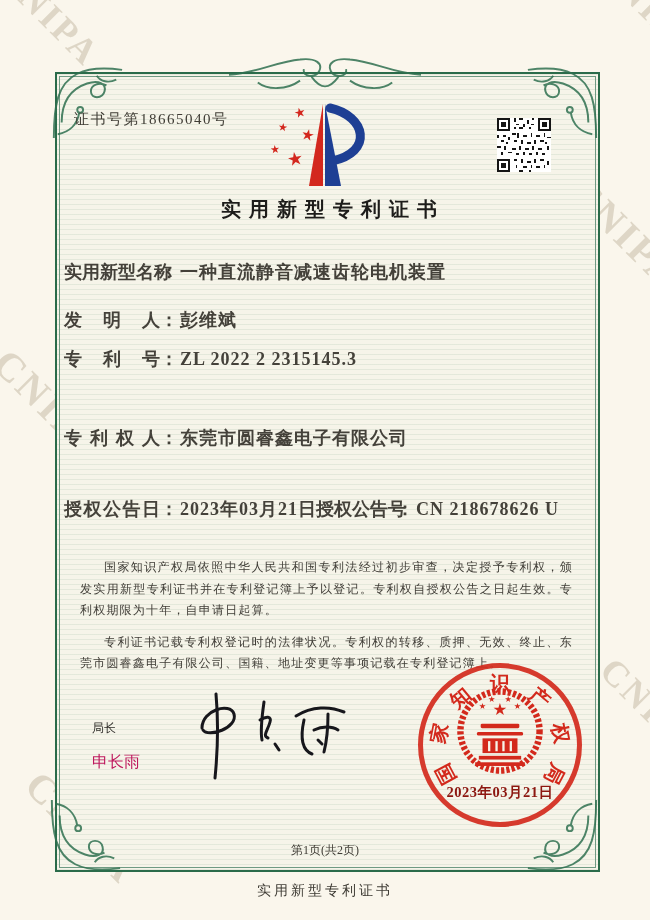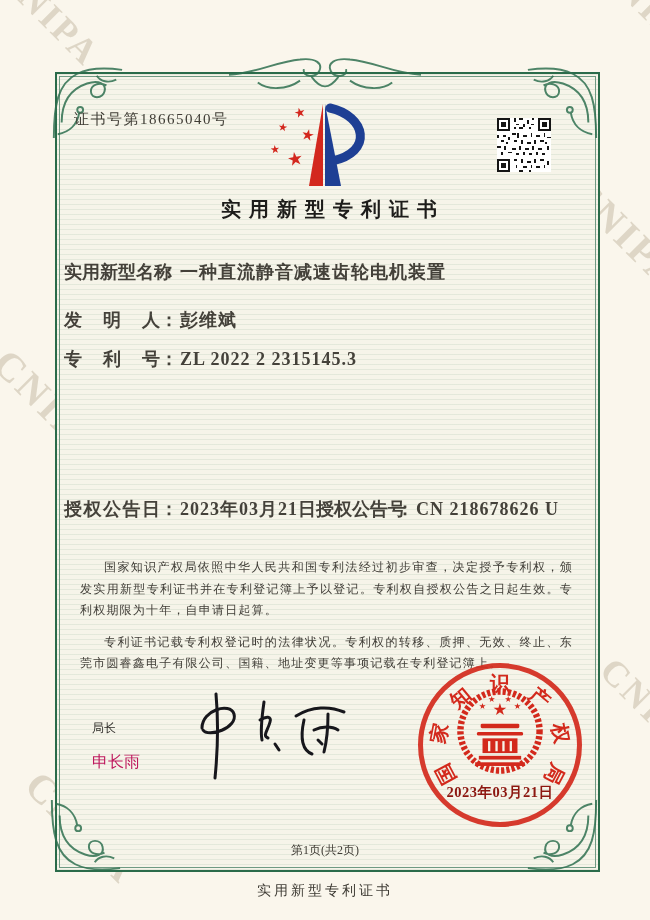--- a/index.html
+++ b/index.html
@@ -202,20 +202,23 @@
   <div class="title">实用新型专利证书</div>
 
   <div class="frow" style="top:260px;">
     <span class="flabel">实用新型名称</span><span class="fcolon">：</span><span class="fvalue">一种直流静音减速齿轮电机装置</span>
   </div>
   <div class="frow" style="top:308px;">
     <span class="flabel">发明人</span><span class="fcolon">：</span><span class="fvalue">彭维斌</span>
   </div>
   <div class="frow" style="top:347px;">
     <span class="flabel">专利号</span><span class="fcolon">：</span><span class="fvalue">ZL 2022 2 2315145.3</span>
+  </div>
+  <div class="frow" style="top:426px;">
+    <span class="flabel">专利权人</span><span class="fcolon">：</span><span class="fvalue">东莞市圆睿鑫电子有限公司</span>
   </div>
   <div class="frow" style="top:497px;">
     <span class="flabel">授权公告日</span><span class="fcolon">：</span><span class="fvalue">2023年03月21日</span>
     <span class="grant-group">
       <span class="flabel">授权公告号</span><span class="fcolon">：</span><span class="fvalue">CN 218678626 U</span>
     </span>
   </div>
 
   <div class="paras">
     <p>国家知识产权局依照中华人民共和国专利法经过初步审查，决定授予专利权，颁发实用新型专利证书并在专利登记簿上予以登记。专利权自授权公告之日起生效。专利权期限为十年，自申请日起算。</p>

